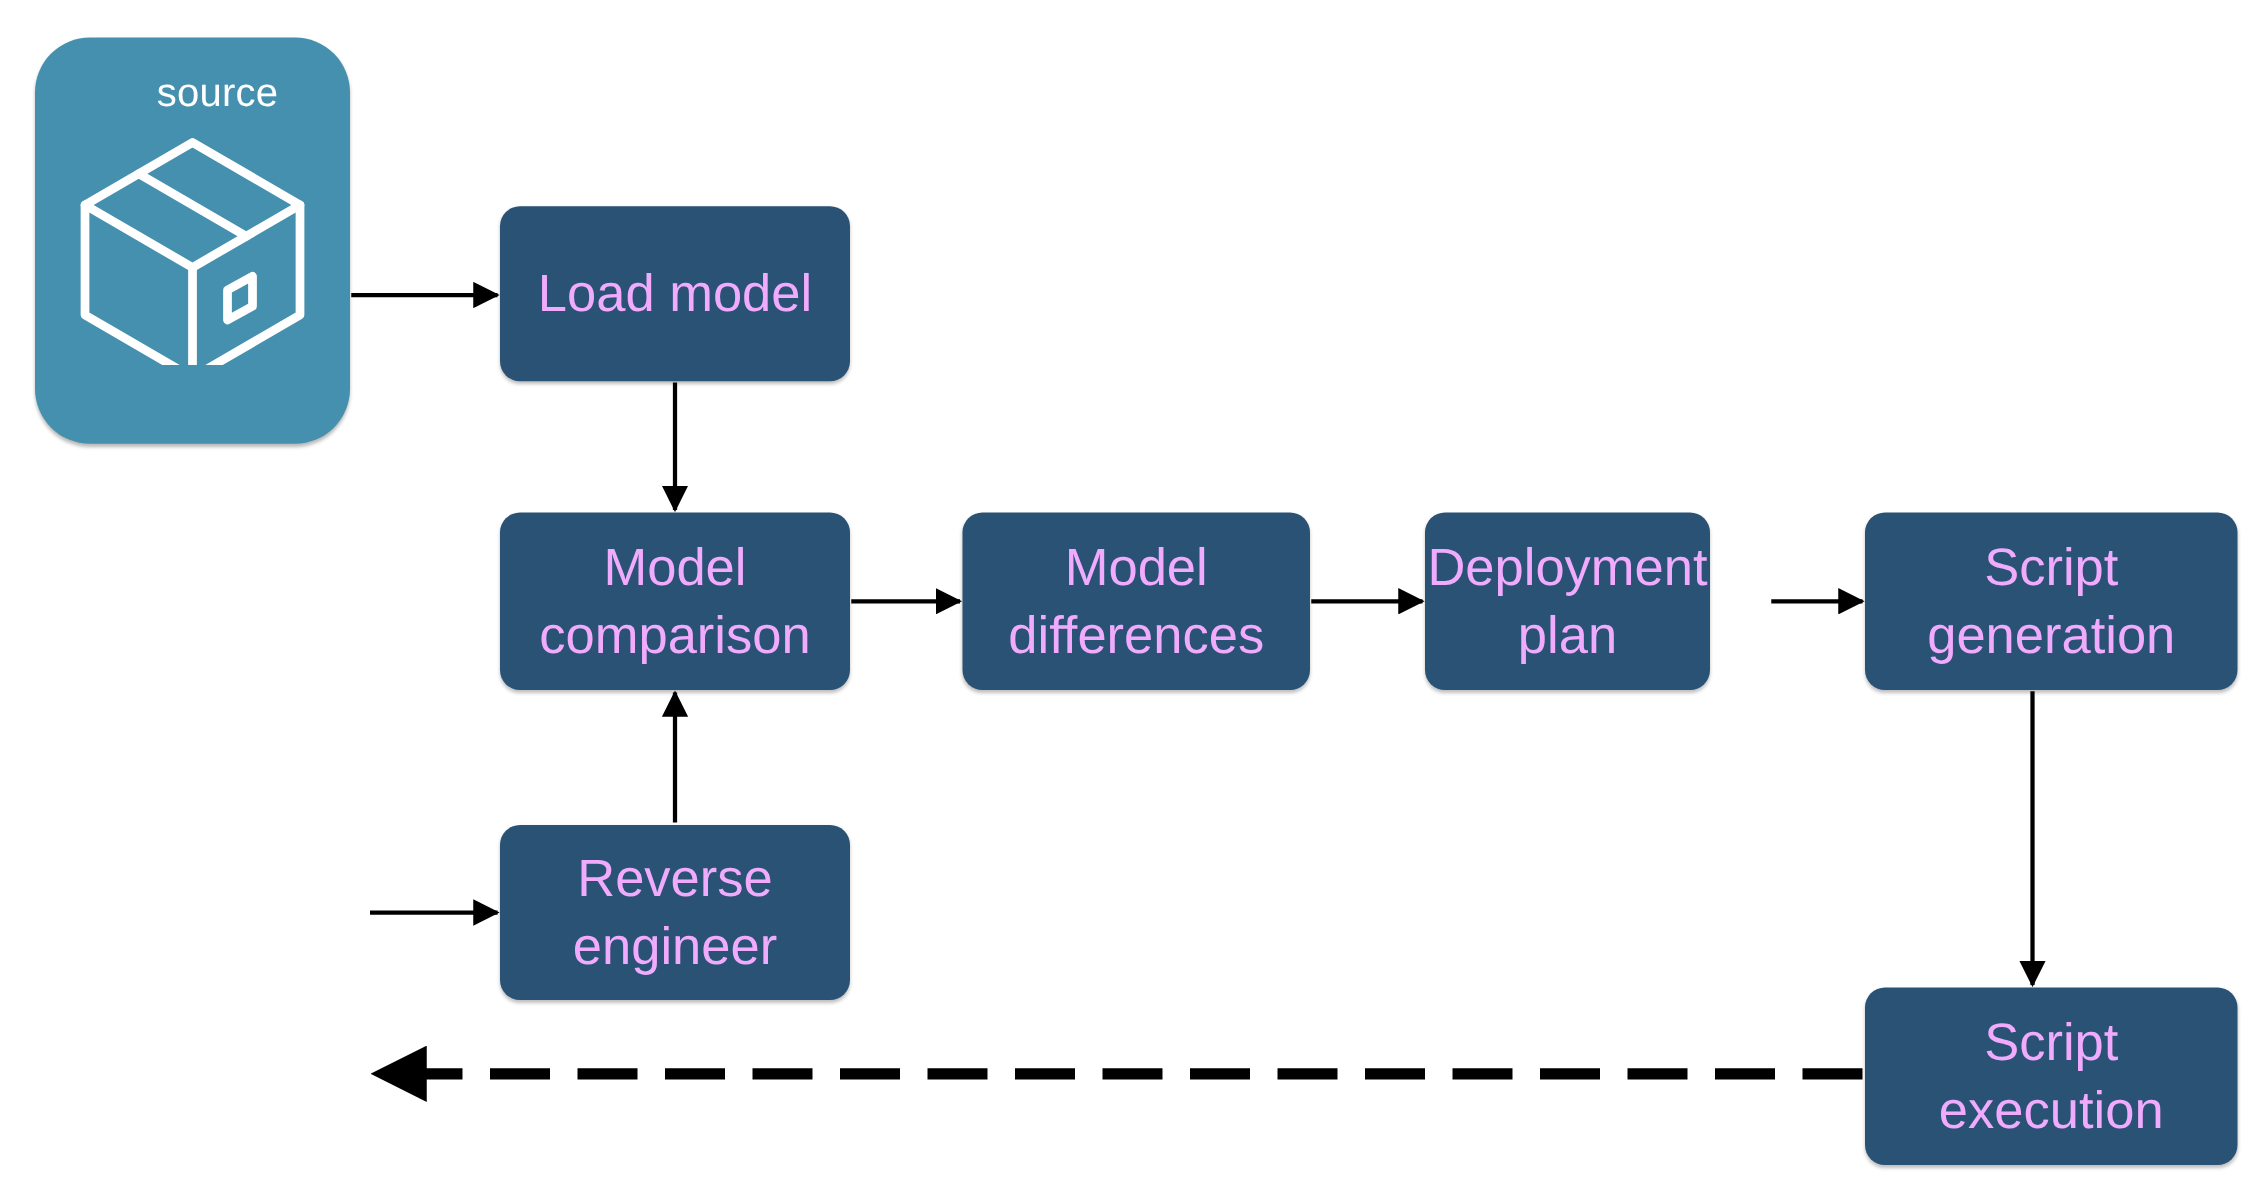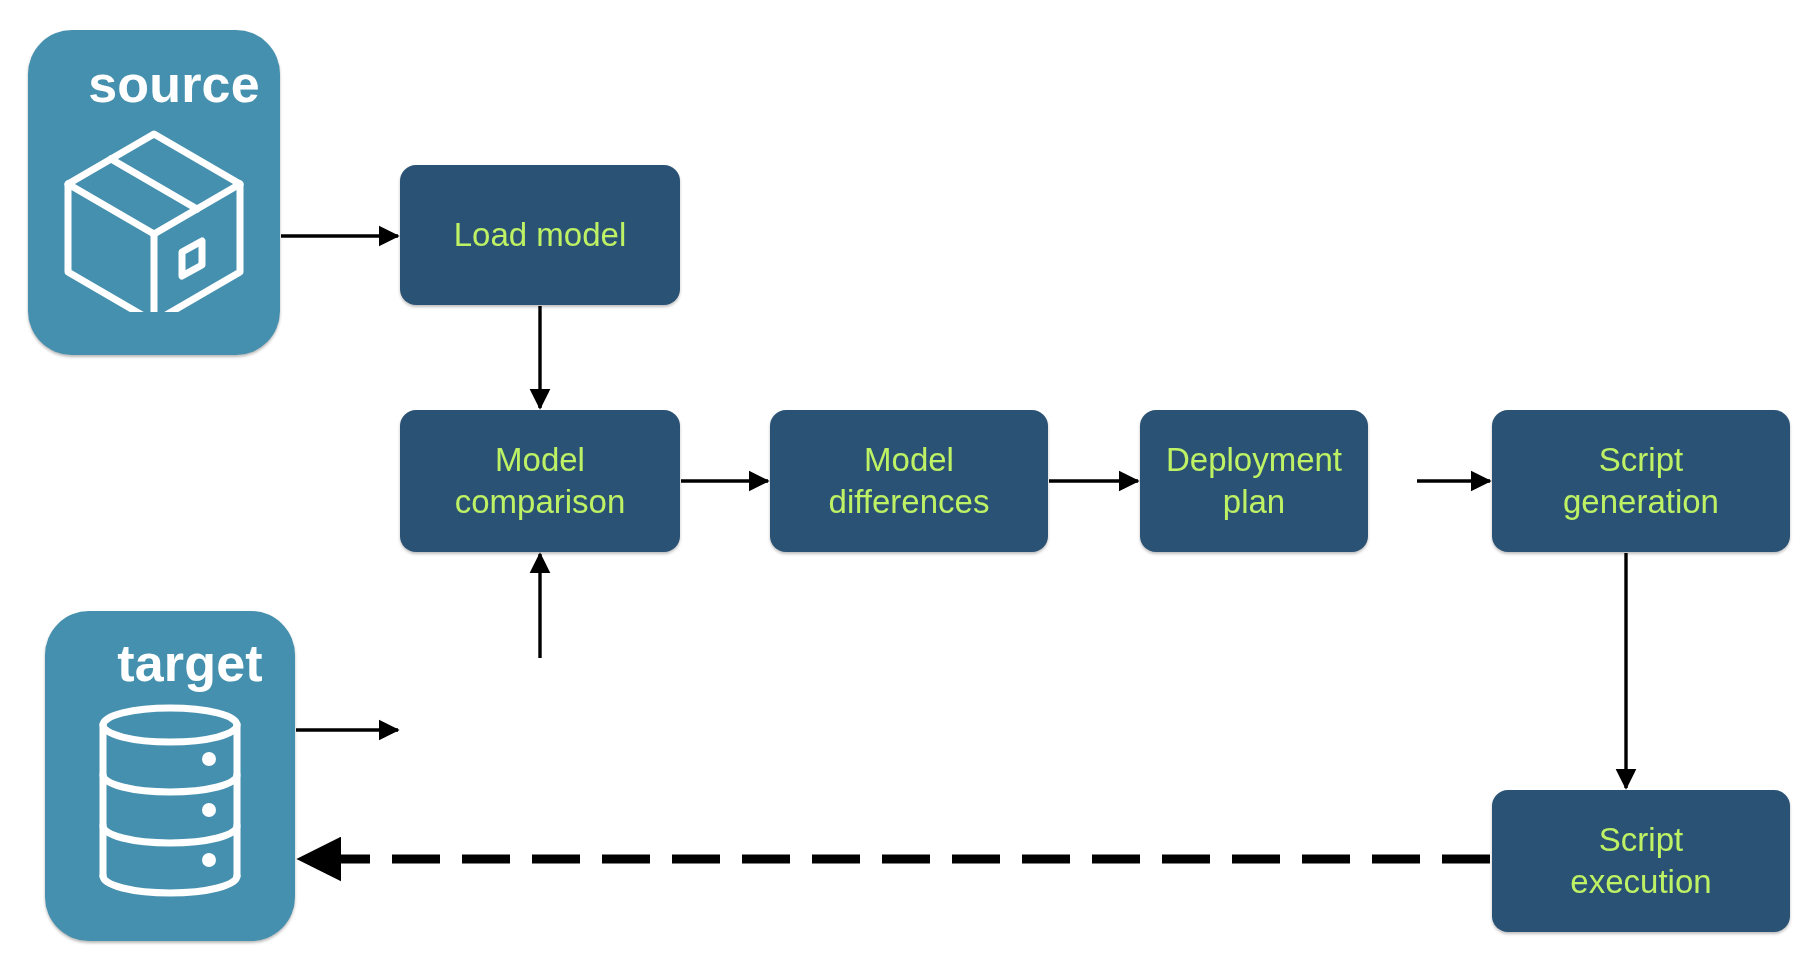--- a/index.html
+++ b/index.html
@@ -23,22 +23,22 @@
     background: var(--accent, #4590AE);
     border-radius: 44px;
     box-shadow: 0 2px 3px rgba(0,0,0,0.28);
     display: flex;
     flex-direction: column;
     align-items: center;
     box-sizing: border-box;
   }
   .endpoint-label {
     color: #ffffff;
-    font-weight: bold;
-    font-size: 52px;
+    font-weight: normal;
+    font-size: 32px;
     line-height: 1;
     letter-spacing: 0.2px;
     user-select: none;
     margin-left: 40px;
   }
   .endpoint-icon {
     display: block;
   }
   
   .pbox {
@@ -46,22 +46,22 @@
     background: var(--box, #2A5275);
     border-radius: 16px;
     box-shadow: 0 2px 3px rgba(0,0,0,0.25);
     display: flex;
     align-items: center;
     justify-content: center;
     text-align: center;
     box-sizing: border-box;
   }
   .pbox-label {
-    color: #bef264;
-    font-size: 33px;
+    color: #f0abfc;
+    font-size: 42px;
     line-height: 1.28;
     font-weight: 400;
     white-space: pre-line;
     user-select: none;
   }
   
   #edges {
     position: absolute;
     left: 0;
     top: 0;
@@ -131,40 +131,20 @@
       <path d="M14 62 L100 112 L186 62" fill="none" stroke="#ffffff" stroke-width="7" stroke-linejoin="round" stroke-linecap="round"></path>
 
       <path d="M100 112 L100 200" fill="none" stroke="#ffffff" stroke-width="7" stroke-linejoin="round" stroke-linecap="round"></path>
 
       <path d="M57 37 L143 87" fill="none" stroke="#ffffff" stroke-width="7" stroke-linejoin="round" stroke-linecap="round"></path>
 
       <path d="M128 130 L148 119 L148 143 L128 154 Z" fill="none" stroke="#ffffff" stroke-width="7" stroke-linejoin="round"></path>
     </svg>
   </div>
 
-  <div class="endpoint" style="left:45px; top:611px; width:250px; height:330px; --accent:#4590AE; padding-top:26px;">
-    <div class="endpoint-label">target</div>
-    <svg class="endpoint-icon" width="150" height="195" viewBox="0 0 150 195" xmlns="http://www.w3.org/2000/svg" style="margin-top:14px;">
-
-      <path d="M8 22 L8 173" fill="none" stroke="#ffffff" stroke-width="7" stroke-linecap="round"></path>
-      <path d="M142 22 L142 173" fill="none" stroke="#ffffff" stroke-width="7" stroke-linecap="round"></path>
-
-      <ellipse cx="75" cy="22" rx="67" ry="17" fill="none" stroke="#ffffff" stroke-width="7"></ellipse>
-
-      <path d="M8 173 A67 17 0 0 0 142 173" fill="none" stroke="#ffffff" stroke-width="7" stroke-linecap="round"></path>
-
-      <path d="M8 72 A67 17 0 0 0 142 72" fill="none" stroke="#ffffff" stroke-width="7" stroke-linecap="round"></path>
-
-      <path d="M8 123 A67 17 0 0 0 142 123" fill="none" stroke="#ffffff" stroke-width="7" stroke-linecap="round"></path>
-
-      <circle cx="114" cy="56" r="7" fill="#ffffff"></circle>
-      <circle cx="114" cy="107" r="7" fill="#ffffff"></circle>
-      <circle cx="114" cy="157" r="7" fill="#ffffff"></circle>
-    </svg>
-  </div>
 
   <div class="pbox" style="left:400px; top:165px; width:280px; height:140px;">
     <span class="pbox-label">Load model</span>
   </div>
 
   <div class="pbox" style="left:400px; top:410px; width:280px; height:142px;">
     <span class="pbox-label">Model
 comparison</span>
   </div>
 
@@ -176,19 +156,23 @@
   <div class="pbox" style="left:1140px; top:410px; width:228px; height:142px;">
     <span class="pbox-label">Deployment
 plan</span>
   </div>
 
   <div class="pbox" style="left:1492px; top:410px; width:298px; height:142px;">
     <span class="pbox-label">Script
 generation</span>
   </div>
 
+  <div class="pbox" style="left:400px; top:660px; width:280px; height:140px;">
+    <span class="pbox-label">Reverse
+engineer</span>
+  </div>
 
   <div class="pbox" style="left:1492px; top:790px; width:298px; height:142px;">
     <span class="pbox-label">Script
 execution</span>
   </div>
 
 </div>
 
 </body></html>

